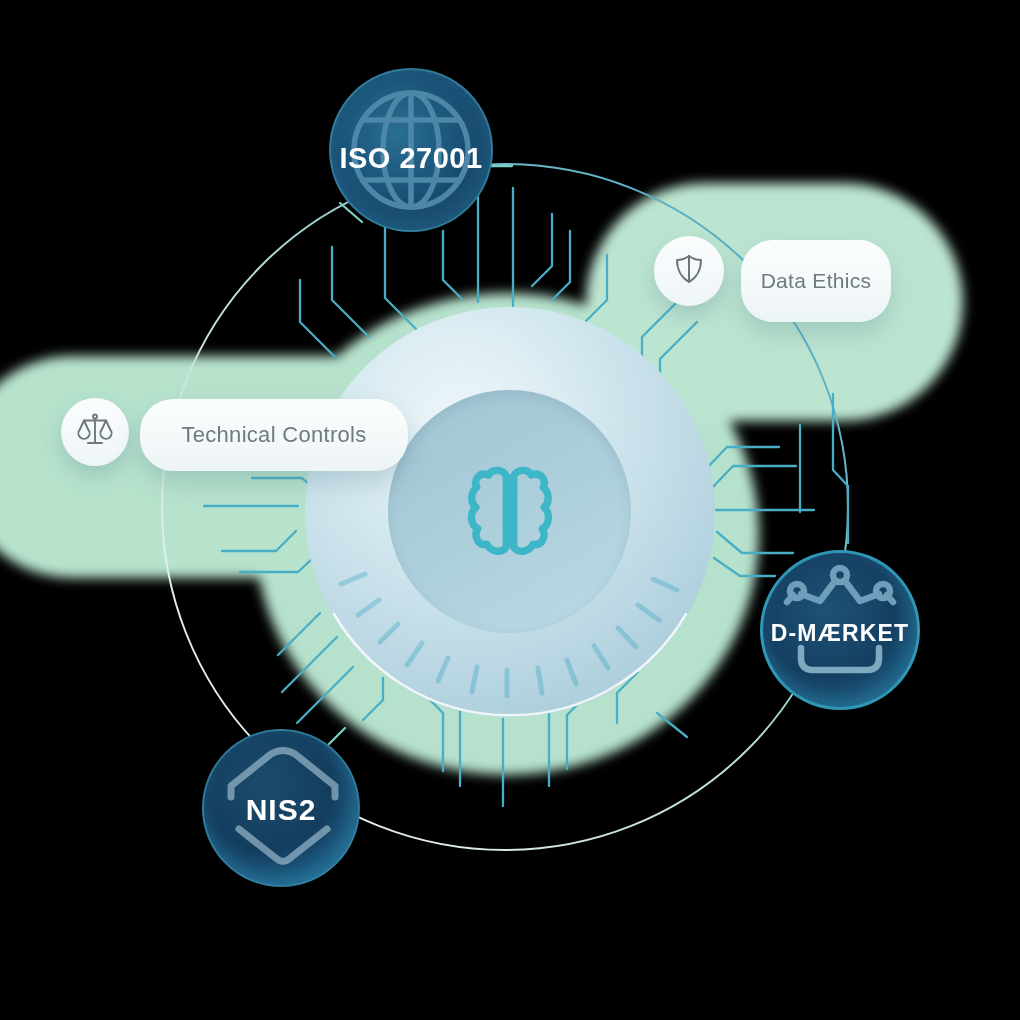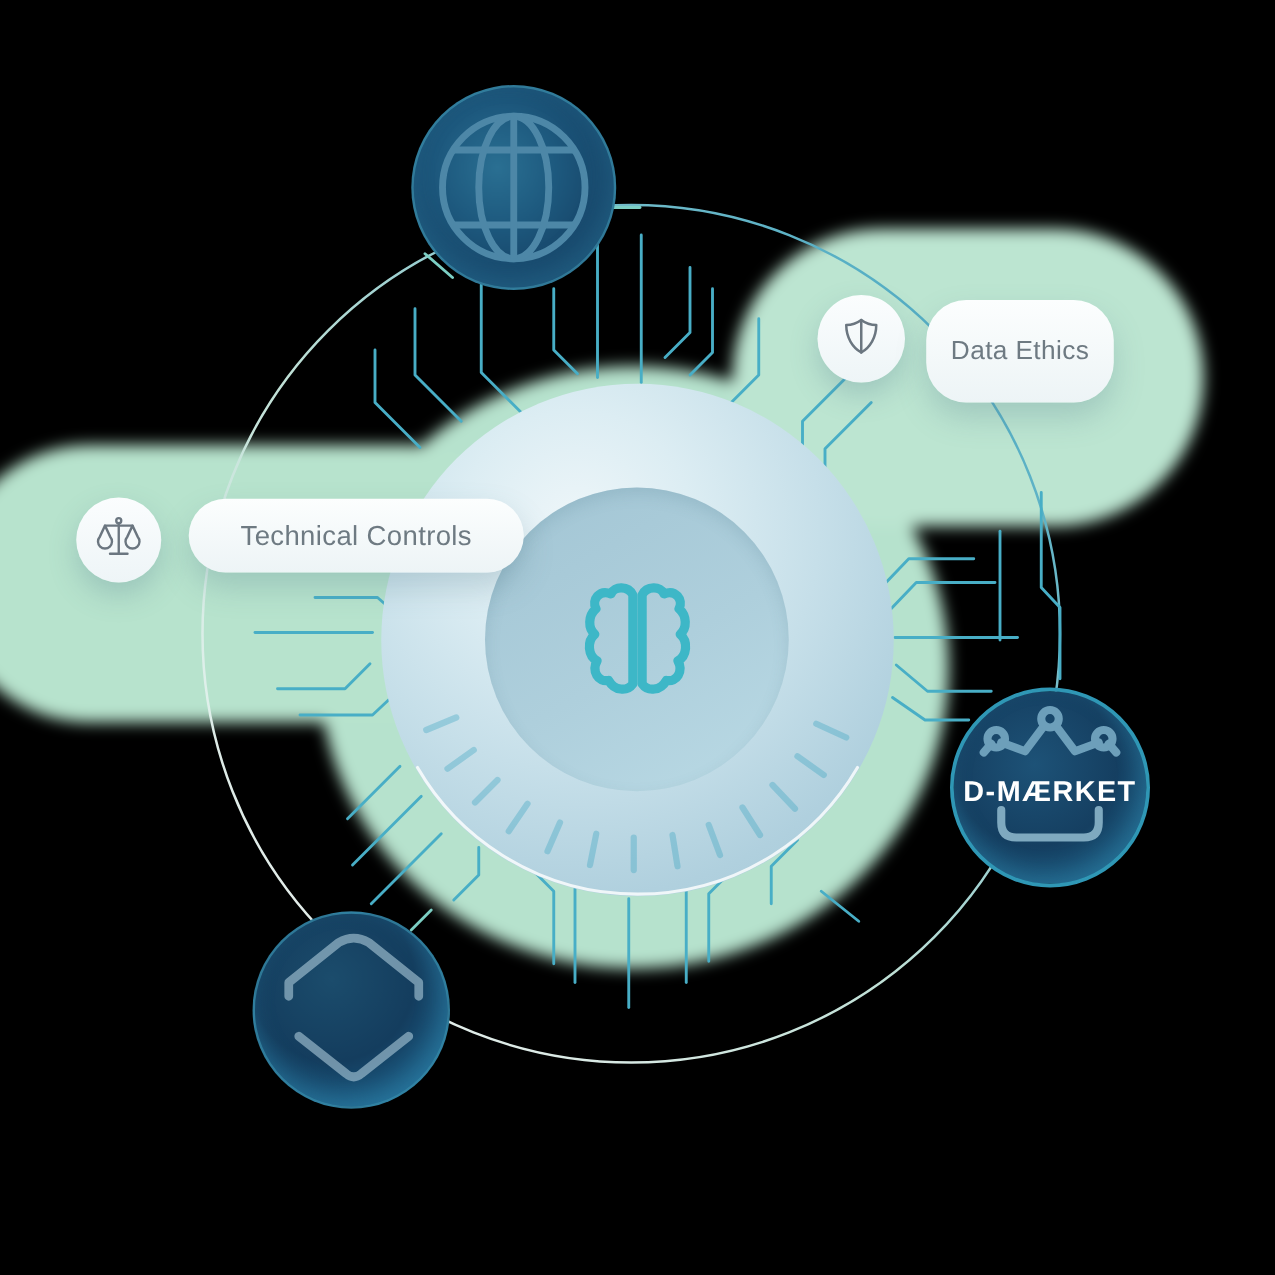--- a/index.html
+++ b/index.html
@@ -41,21 +41,21 @@
     box-shadow:0 10px 22px rgba(90,130,145,0.30);
     display:flex;align-items:center;justify-content:center;
   }
   .pill{
     background:linear-gradient(180deg,#fcfefe 0%,#edf4f6 100%);
     box-shadow:0 12px 24px rgba(90,130,145,0.28);
     display:flex;align-items:center;justify-content:center;
     color:#6e7a82;font-size:22px;letter-spacing:0.3px;
   }
   .chip-tc{left:61px;top:398px;width:68px;height:68px;}
-  .pill-tc{left:151px;top:399px;width:268px;height:59px;border-radius:33px;justify-content:center;}
+  .pill-tc{left:140px;top:399px;width:268px;height:72px;border-radius:33px;justify-content:center;}
   .chip-de{left:654px;top:236px;width:70px;height:70px;}
   .pill-de{left:741px;top:240px;width:150px;height:82px;border-radius:32px;font-size:21px;}
 
   
   .badge{
     border-radius:50%;display:flex;align-items:center;justify-content:center;
     color:#fff;font-weight:bold;text-align:center;
   }
   .badge .lbl{position:absolute;width:100%;text-align:center;}
   .badge-iso{
@@ -208,29 +208,31 @@
   <div class="abs badge badge-iso">
     <svg width="160" height="160" viewBox="-80 -80 160 160">
       <g fill="none" stroke="#4d87a7" stroke-width="5.5">
         <circle cx="0" cy="0" r="57"></circle>
         <path d="M -48,-30 H 48"></path>
         <path d="M -48,30 H 48"></path>
         <ellipse cx="0" cy="0" rx="28" ry="57"></ellipse>
         <path d="M 0,-57 V 57"></path>
       </g>
     </svg>
+    <div class="lbl">ISO 27001</div>
   </div>
 
   <div class="abs badge badge-nis2">
     <svg width="158" height="158" viewBox="-79 -79 158 158">
       <g fill="none" stroke="rgba(173,203,218,0.6)" stroke-width="7" stroke-linecap="round" stroke-linejoin="round">
         <path d="M -52,-13 L -52,-24 L -12,-56 Q 0,-63 12,-56 L 52,-24 L 52,-13"></path>
         <path d="M -44,19 L -6,49 Q 0,54 6,49 L 44,19"></path>
       </g>
     </svg>
+    <div class="lbl">NIS2</div>
   </div>
 
   <div class="abs badge badge-dm">
     <svg width="154" height="154" viewBox="-77 -77 154 154">
       <g fill="none" stroke="#6d9fba" stroke-width="6.5" stroke-linecap="round" stroke-linejoin="round">
         <path d="M -53,-28 L -47,-35"></path>
         <path d="M -39,-36 L -20,-29 L -5,-49"></path>
         <path d="M 5,-49 L 20,-29 L 39,-36"></path>
         <path d="M 47,-35 L 53,-28"></path>
         <circle cx="-43" cy="-39" r="7"></circle>

